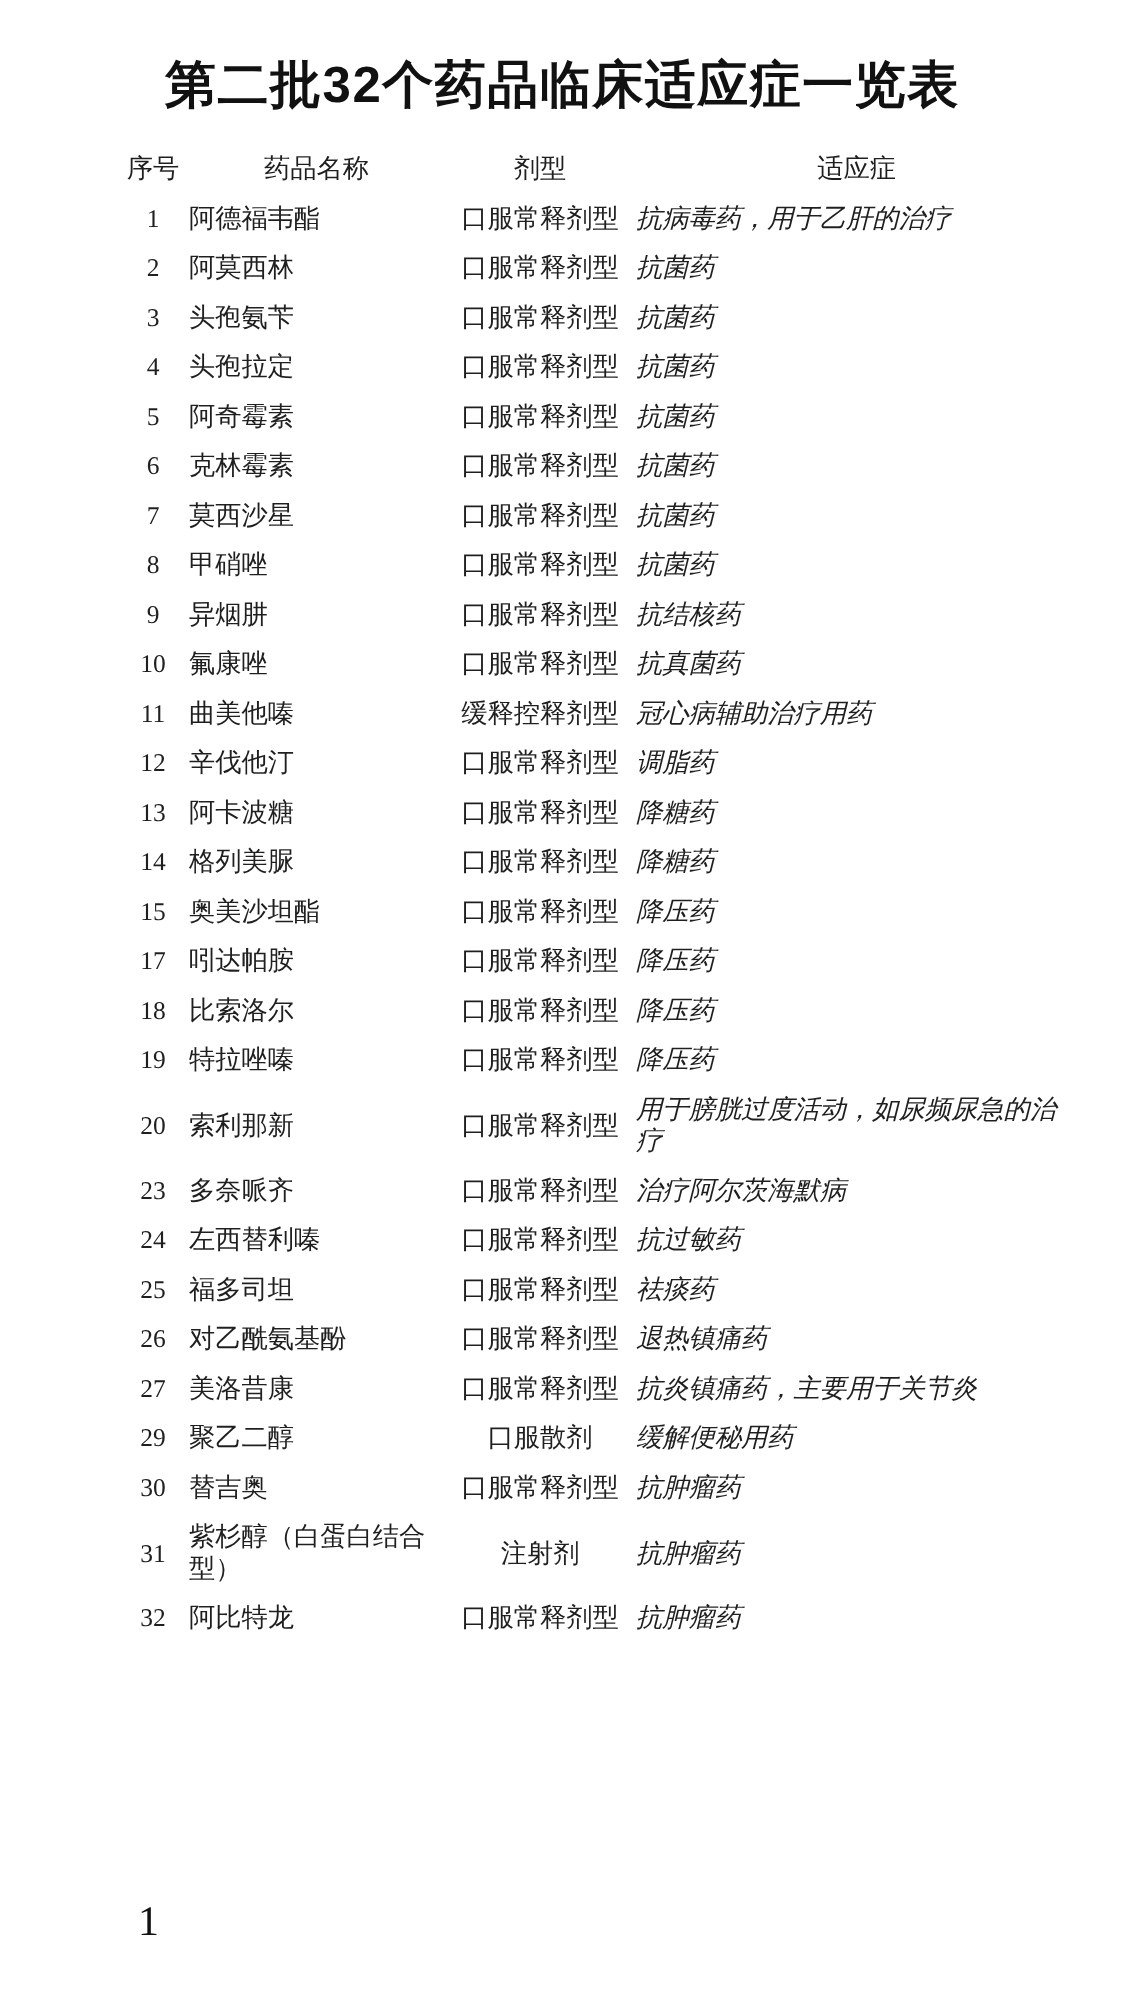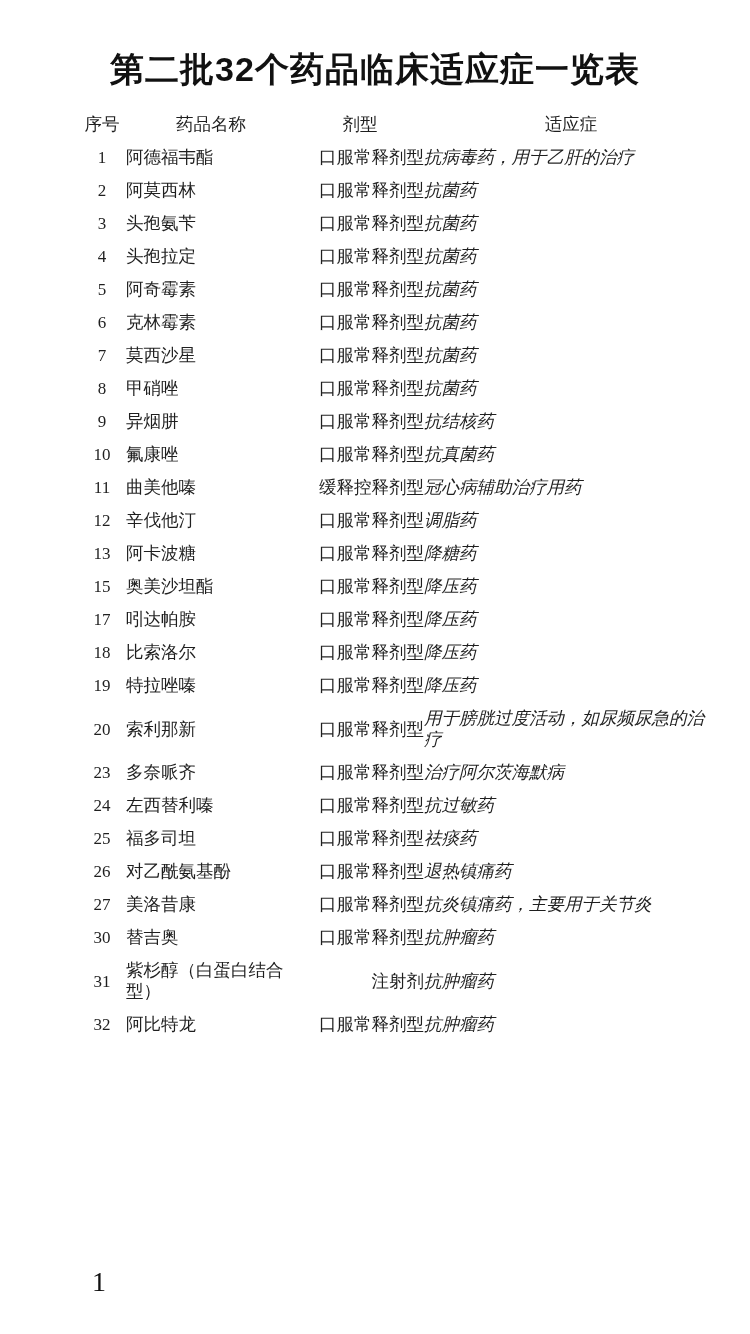--- a/index.html
+++ b/index.html
@@ -11,21 +11,21 @@
   .page {
     position: relative;
     width: 750px;
     height: 1334px;
     background: #ffffff;
     overflow: hidden;
     font-family: "Liberation Sans", "DejaVu Sans", sans-serif;
     color: #1f1f1f;
   }
   .title {
-    margin: 12px;
+    margin: 0;
     padding-top: 36px;
     text-align: center;
     font-size: 34px;
     line-height: 42px;
     font-weight: bold;
     letter-spacing: 1px;
     color: #111111;
   }
   table.drug-table {
     margin-left: 78px;
@@ -46,21 +46,21 @@
     vertical-align: middle;
     color: #1f1f1f;
   }
   thead th { text-align: center; }
   td.c-no {
     text-align: center;
     font-family: "Liberation Serif", "DejaVu Serif", serif;
     font-size: 17px;
   }
   td.c-name { text-align: left; padding-right: 8px; }
-  td.c-form { text-align: right; }
+  td.c-form { text-align: center; }
   td.c-ind  { text-align: left; font-style: italic; }
   .pageno {
     position: absolute;
     left: 92px;
     top: 1266px;
     font-family: "Liberation Serif", "DejaVu Serif", serif;
     font-size: 28px;
     color: #111111;
   }
 </style>
@@ -171,20 +171,26 @@
     <td class="c-ind">调脂药</td>
   </tr>
 
   <tr>
     <td class="c-no">13</td>
     <td class="c-name">阿卡波糖</td>
     <td class="c-form">口服常释剂型</td>
     <td class="c-ind">降糖药</td>
   </tr>
 
+  <tr>
+    <td class="c-no">14</td>
+    <td class="c-name">格列美脲</td>
+    <td class="c-form">口服常释剂型</td>
+    <td class="c-ind">降糖药</td>
+  </tr>
 
   <tr>
     <td class="c-no">15</td>
     <td class="c-name">奥美沙坦酯</td>
     <td class="c-form">口服常释剂型</td>
     <td class="c-ind">降压药</td>
   </tr>
 
 
   <tr>
@@ -246,20 +252,26 @@
   </tr>
 
   <tr>
     <td class="c-no">27</td>
     <td class="c-name">美洛昔康</td>
     <td class="c-form">口服常释剂型</td>
     <td class="c-ind">抗炎镇痛药，主要用于关节炎</td>
   </tr>
 
 
+  <tr>
+    <td class="c-no">29</td>
+    <td class="c-name">聚乙二醇</td>
+    <td class="c-form">口服散剂</td>
+    <td class="c-ind">缓解便秘用药</td>
+  </tr>
 
   <tr>
     <td class="c-no">30</td>
     <td class="c-name">替吉奥</td>
     <td class="c-form">口服常释剂型</td>
     <td class="c-ind">抗肿瘤药</td>
   </tr>
 
   <tr>
     <td class="c-no">31</td>

